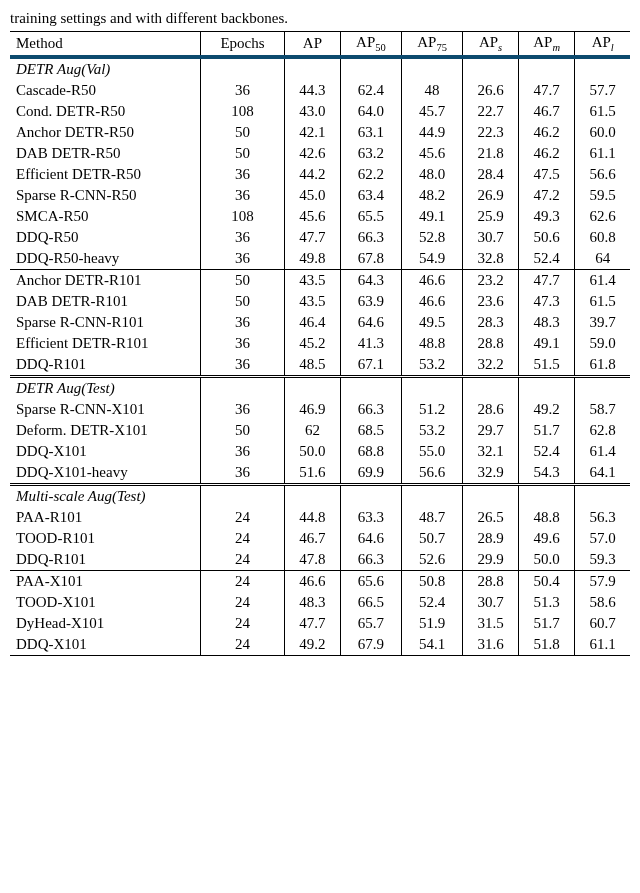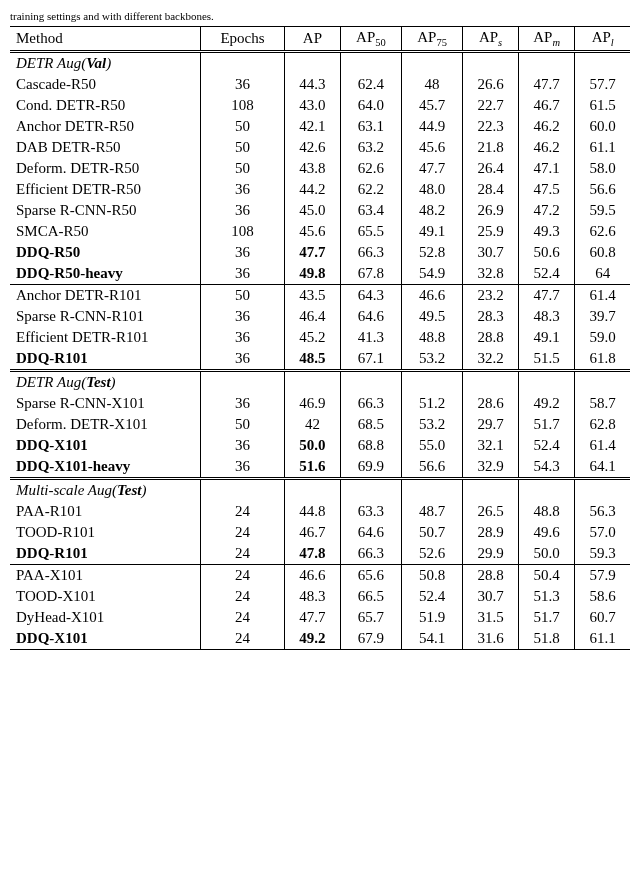--- a/index.html
+++ b/index.html
@@ -27,39 +27,39 @@
       text-align: left;
       padding-left: 6px;
       width: 180px;
     }
     td:last-child, th:last-child {
       border-right: none;
       font-family: Liberation Serif, serif;
     }
     .hdr td, .hdr th {
       border-top: 1px solid black;
-      border-bottom: 2px solid #0c4a6e;
+      border-bottom: 4px solid #0c4a6e;
       margin-top: 12px;
     }
     .dbl-top td {
       border-top: 3px double black;
     }
     .thin-top td {
       border-top: 1px solid black;
       margin-top: 20px;
     }
     .bold {
-      font-weight: bold;
+      font-weight: normal;
     }
     .italic {
       font-style: italic;
     }
     .caption {
       padding-bottom: 4px;
-      font-size: 11px;
+      font-size: 15px;
     }
     .sub {
       font-size: 0.7em;
       vertical-align: sub;
     }
     .last-row td {
       border-bottom: 1px solid black;
     }
     .section-label {
       text-align: left;
@@ -126,30 +126,20 @@
         <td>DAB DETR-R50</td>
         <td>50</td>
         <td>42.6</td>
         <td>63.2</td>
         <td>45.6</td>
         <td>21.8</td>
         <td>46.2</td>
         <td>61.1</td>
       </tr>
       <tr>
-        <td>Deform. DETR-R50</td>
-        <td>50</td>
-        <td>43.8</td>
-        <td>62.6</td>
-        <td>47.7</td>
-        <td>26.4</td>
-        <td>47.1</td>
-        <td>58.0</td>
-      </tr>
-      <tr>
         <td>Efficient DETR-R50</td>
         <td>36</td>
         <td>44.2</td>
         <td>62.2</td>
         <td>48.0</td>
         <td>28.4</td>
         <td>47.5</td>
         <td>56.6</td>
       </tr>
       <tr>
@@ -196,20 +186,30 @@
         <td>Anchor DETR-R101</td>
         <td>50</td>
         <td>43.5</td>
         <td>64.3</td>
         <td>46.6</td>
         <td>23.2</td>
         <td>47.7</td>
         <td>61.4</td>
       </tr>
       <tr>
+        <td>DAB DETR-R101</td>
+        <td>50</td>
+        <td>43.5</td>
+        <td>63.9</td>
+        <td>46.6</td>
+        <td>23.6</td>
+        <td>47.3</td>
+        <td>61.5</td>
+      </tr>
+      <tr>
         <td>Sparse R-CNN-R101</td>
         <td>36</td>
         <td>46.4</td>
         <td>64.6</td>
         <td>49.5</td>
         <td>28.3</td>
         <td>48.3</td>
         <td>39.7</td>
       </tr>
       <tr>
@@ -248,21 +248,21 @@
         <td>46.9</td>
         <td>66.3</td>
         <td>51.2</td>
         <td>28.6</td>
         <td>49.2</td>
         <td>58.7</td>
       </tr>
       <tr>
         <td>Deform. DETR-X101</td>
         <td>50</td>
-        <td>42</td>
+        <td>62</td>
         <td>68.5</td>
         <td>53.2</td>
         <td>29.7</td>
         <td>51.7</td>
         <td>62.8</td>
       </tr>
       <tr>
         <td class="bold">DDQ-X101</td>
         <td>36</td>
         <td class="bold">50.0</td>

